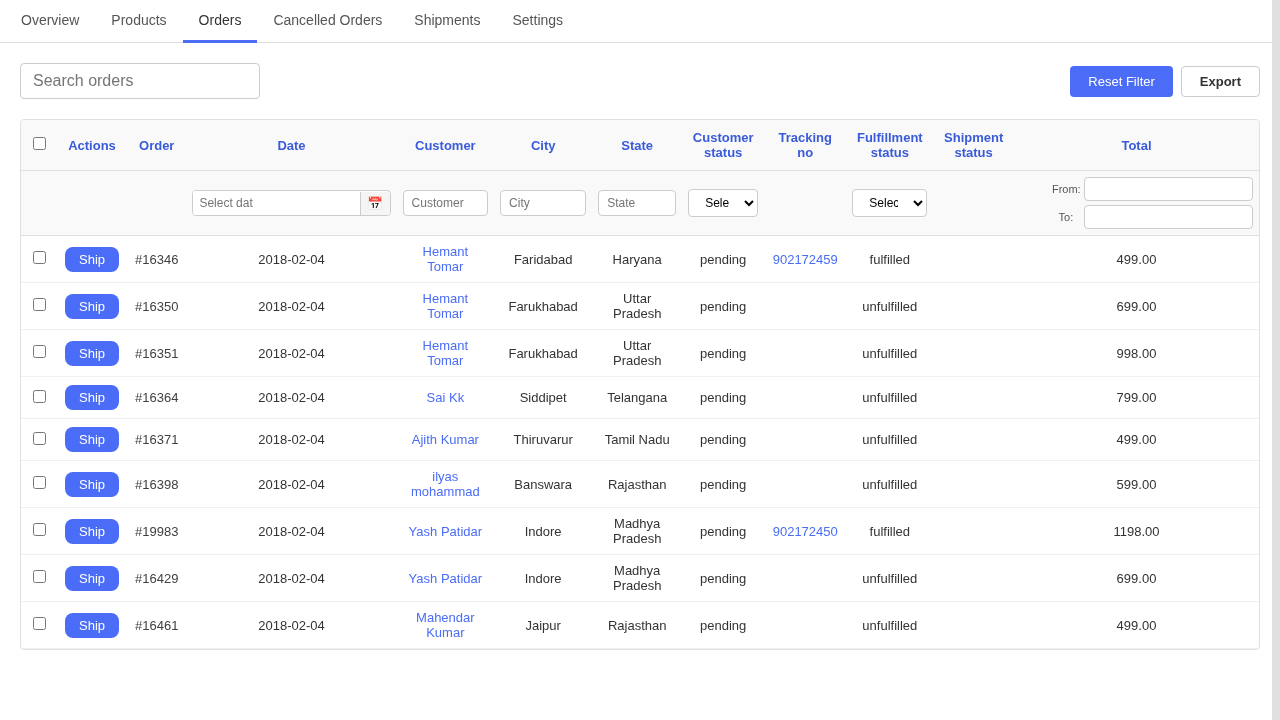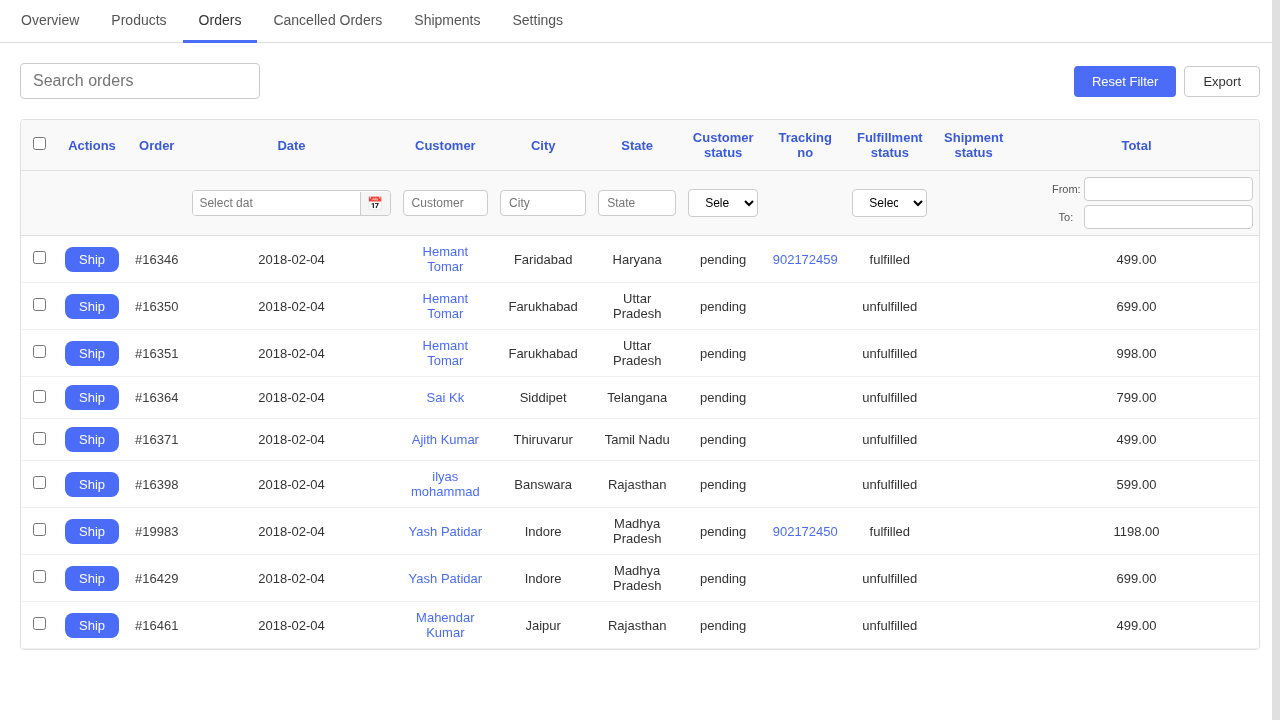--- a/index.html
+++ b/index.html
@@ -61,20 +61,21 @@
       font-size: 13px;
     }
     .btn-secondary {
       background: #fff;
       color: #333;
       border: 1px solid #ccc;
       padding: 7px 18px;
       border-radius: 4px;
       cursor: pointer;
       font-size: 13px;
+      font-weight: bold;
     }
 
     .table-container {
       border: 1px solid #e0e0e0;
       border-radius: 4px;
       overflow: hidden;
     }
 
     table {
       width: 100%;

